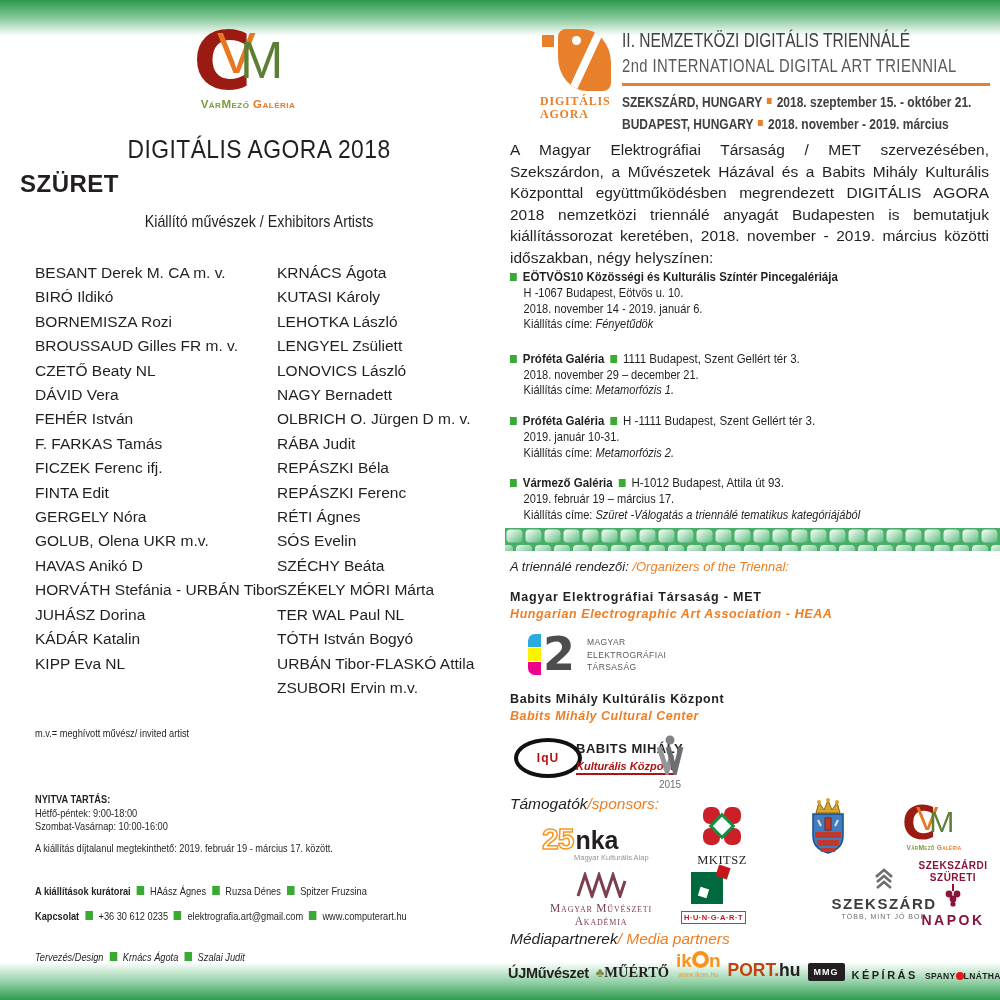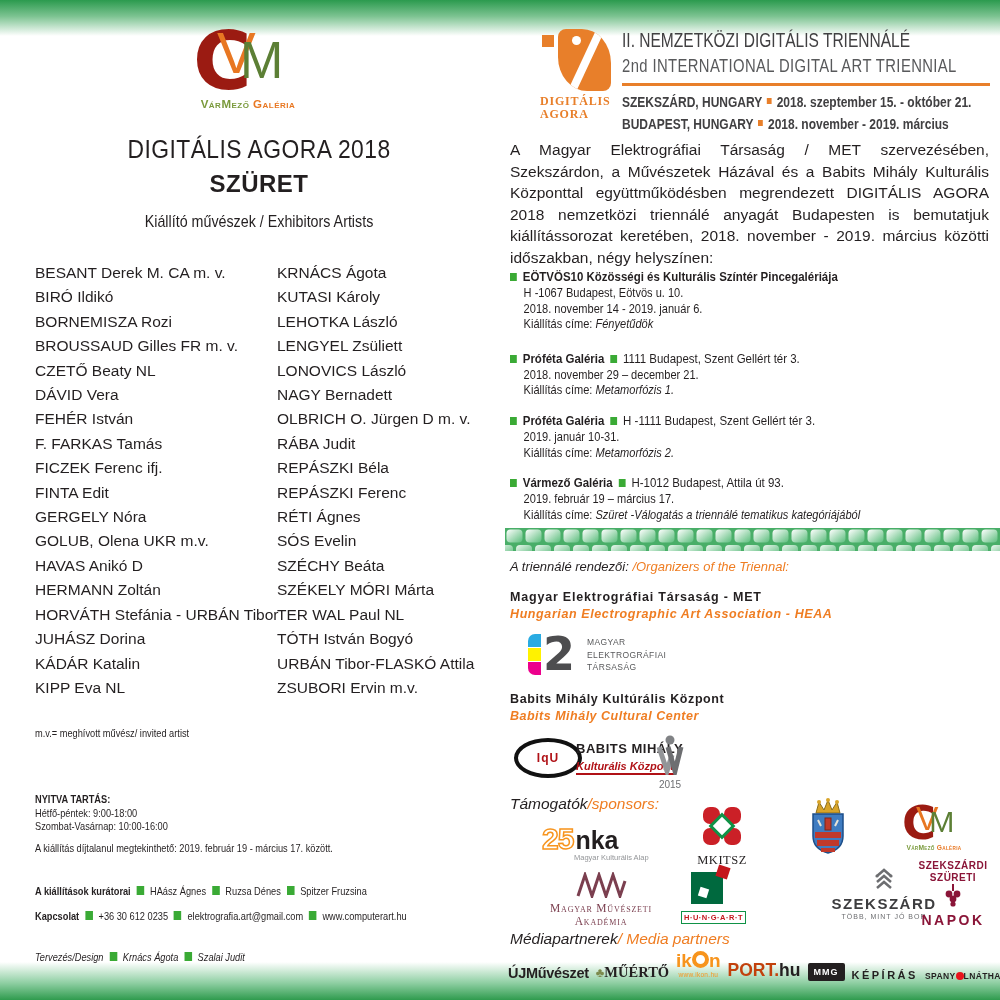--- a/index.html
+++ b/index.html
@@ -15,21 +15,21 @@
   .vm .c{position:absolute;left:0;top:0;font-family:"DejaVu Sans",sans-serif;font-weight:bold;
          font-size:80px;line-height:80px;color:#9b1b12;}
   .vm .v{position:absolute;left:24px;top:2px;font-size:58px;line-height:58px;color:#e87722;}
   .vm .m{position:absolute;left:47px;top:12px;font-size:52px;line-height:52px;color:#5c7f35;}
   .vm .cap{position:absolute;left:-8px;top:76px;width:126px;text-align:center;font-size:11.5px;
            font-weight:bold;font-variant:small-caps;letter-spacing:.5px;}
   .vm .cap .g1{color:#e87722;}
   .vm .cap .g2{color:#7a9a3c;}
   .left-title{position:absolute;left:20px;top:134px;width:478px;text-align:center;font-size:26px;
               letter-spacing:.5px;transform:scaleX(.88);transform-origin:center top;white-space:nowrap;}
-  .left-sub{position:absolute;left:20px;top:170px;width:478px;text-align:center;font-size:24px;
+  .left-sub{position:absolute;left:20px;top:170px;width:478px;font-size:24px;
             font-weight:bold;letter-spacing:.5px;}
   .left-head{position:absolute;left:20px;top:212px;width:478px;text-align:center;font-size:17px;
              transform:scaleX(.84);transform-origin:center top;white-space:nowrap;}
   .ac{position:absolute;top:261px;font-size:15.5px;line-height:24.4px;white-space:nowrap;}
   .ac1{left:35px;} .ac2{left:277px;}
   .small-line{position:absolute;left:35px;font-size:11px;transform:scaleX(.84);
               transform-origin:left top;white-space:nowrap;}
   .bold{font-weight:bold;}
   .ital{font-style:italic;}
   .gsq{display:inline-block;width:9px;height:9px;background:#3aaa35;margin:0 7px;vertical-align:0px;}
@@ -159,21 +159,20 @@
     <div class="artist">BROUSSAUD Gilles FR m. v.</div>
     <div class="artist">CZETŐ Beaty NL</div>
     <div class="artist">DÁVID Vera</div>
     <div class="artist">FEHÉR István</div>
     <div class="artist">F. FARKAS Tamás</div>
     <div class="artist">FICZEK Ferenc ifj.</div>
     <div class="artist">FINTA Edit</div>
     <div class="artist">GERGELY Nóra</div>
     <div class="artist">GOLUB, Olena UKR m.v.</div>
     <div class="artist">HAVAS Anikó D</div>
-    <div class="artist">HERMANN Zoltán</div>
     <div class="artist">HORVÁTH Stefánia - URBÁN Tibor</div>
     <div class="artist">JUHÁSZ Dorina</div>
     <div class="artist">KÁDÁR Katalin</div>
     <div class="artist">KIPP Eva  NL</div>
   </div>
   <div class="ac ac2">
     <div class="artist">KRNÁCS Ágota</div>
     <div class="artist">KUTASI Károly</div>
     <div class="artist">LEHOTKA László</div>
     <div class="artist">LENGYEL Zsüliett</div>

